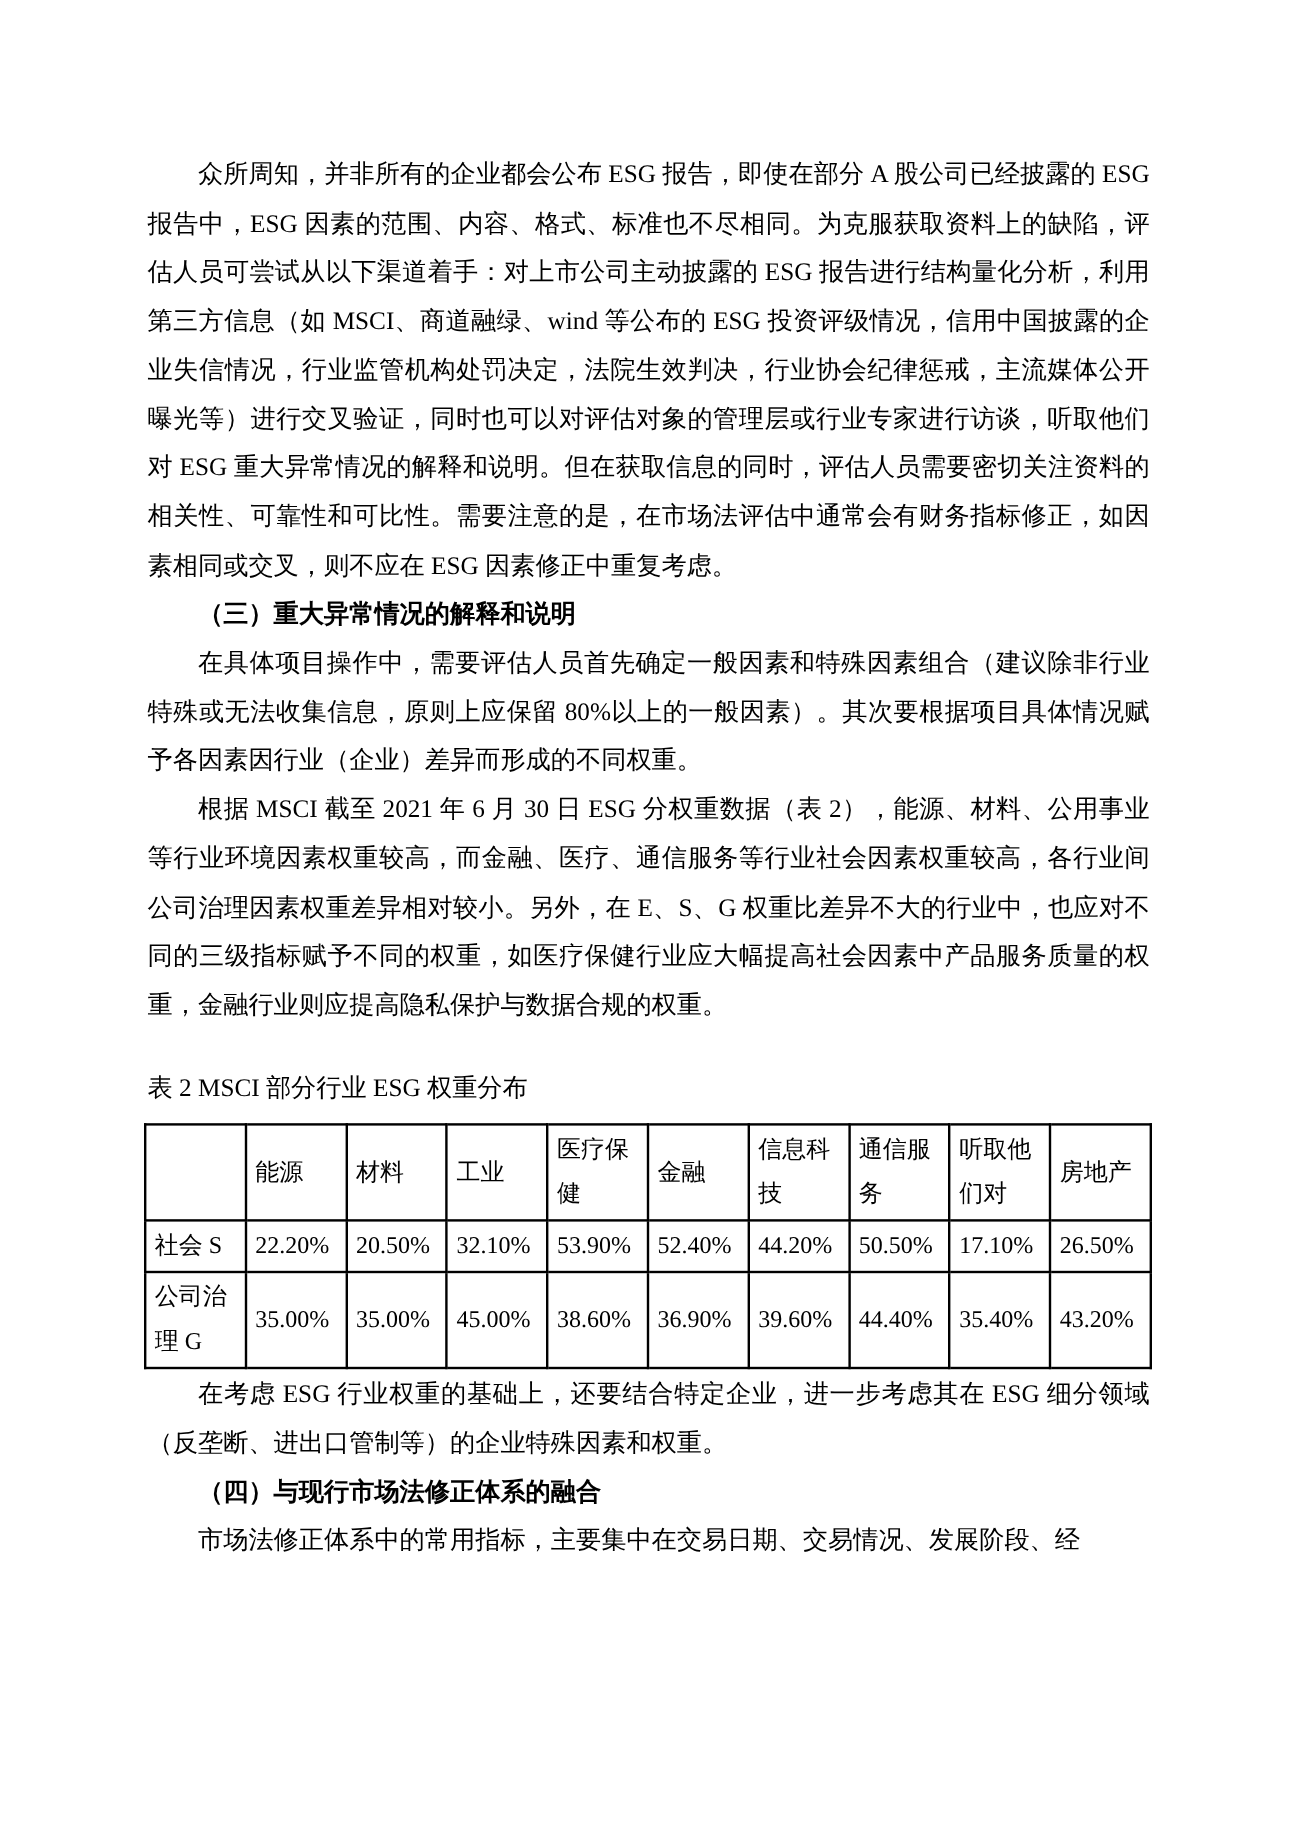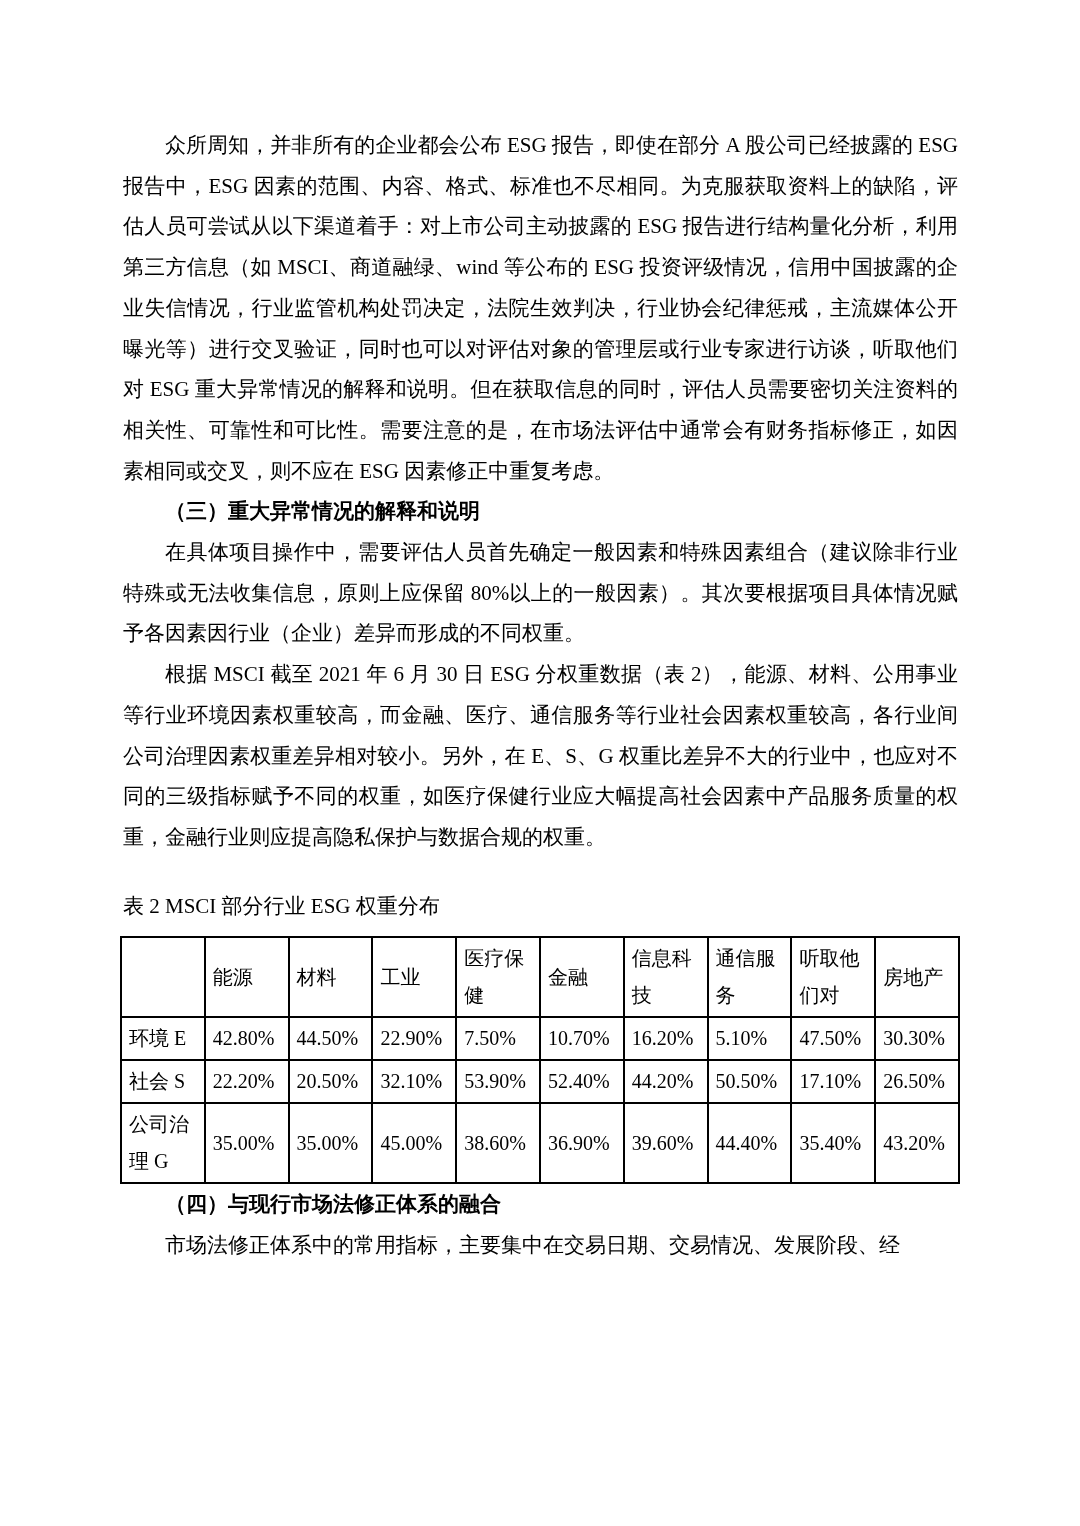--- a/index.html
+++ b/index.html
@@ -83,32 +83,20 @@
         <td>能源</td>
         <td>材料</td>
         <td>工业</td>
         <td>医疗保健</td>
         <td>金融</td>
         <td>信息科技</td>
         <td>通信服务</td>
         <td>听取他们对</td>
         <td>房地产</td>
       </tr>
-      <tr class="tr-r1">
-        <td>环境 E</td>
-        <td>42.80%</td>
-        <td>44.50%</td>
-        <td>22.90%</td>
-        <td>7.50%</td>
-        <td>10.70%</td>
-        <td>16.20%</td>
-        <td>5.10%</td>
-        <td>47.50%</td>
-        <td>30.30%</td>
-      </tr>
       <tr class="tr-r2">
         <td>社会 S</td>
         <td>22.20%</td>
         <td>20.50%</td>
         <td>32.10%</td>
         <td>53.90%</td>
         <td>52.40%</td>
         <td>44.20%</td>
         <td>50.50%</td>
         <td>17.10%</td>
@@ -123,18 +111,19 @@
         <td>36.90%</td>
         <td>39.60%</td>
         <td>44.40%</td>
         <td>35.40%</td>
         <td>43.20%</td>
       </tr>
     </tbody>
       </table>
   </div>
 
+  <div class="para">在考虑 ESG 行业权重的基础上，还要结合特定企业，进一步考虑其在 ESG 细分领域（反垄断、进出口管制等）的企业特殊因素和权重。</div>
 
   <div class="para heading">（四）与现行市场法修正体系的融合</div>
 
   <div class="para">市场法修正体系中的常用指标，主要集中在交易日期、交易情况、发展阶段、经</div>
 
 </div>
 
 </body></html>

